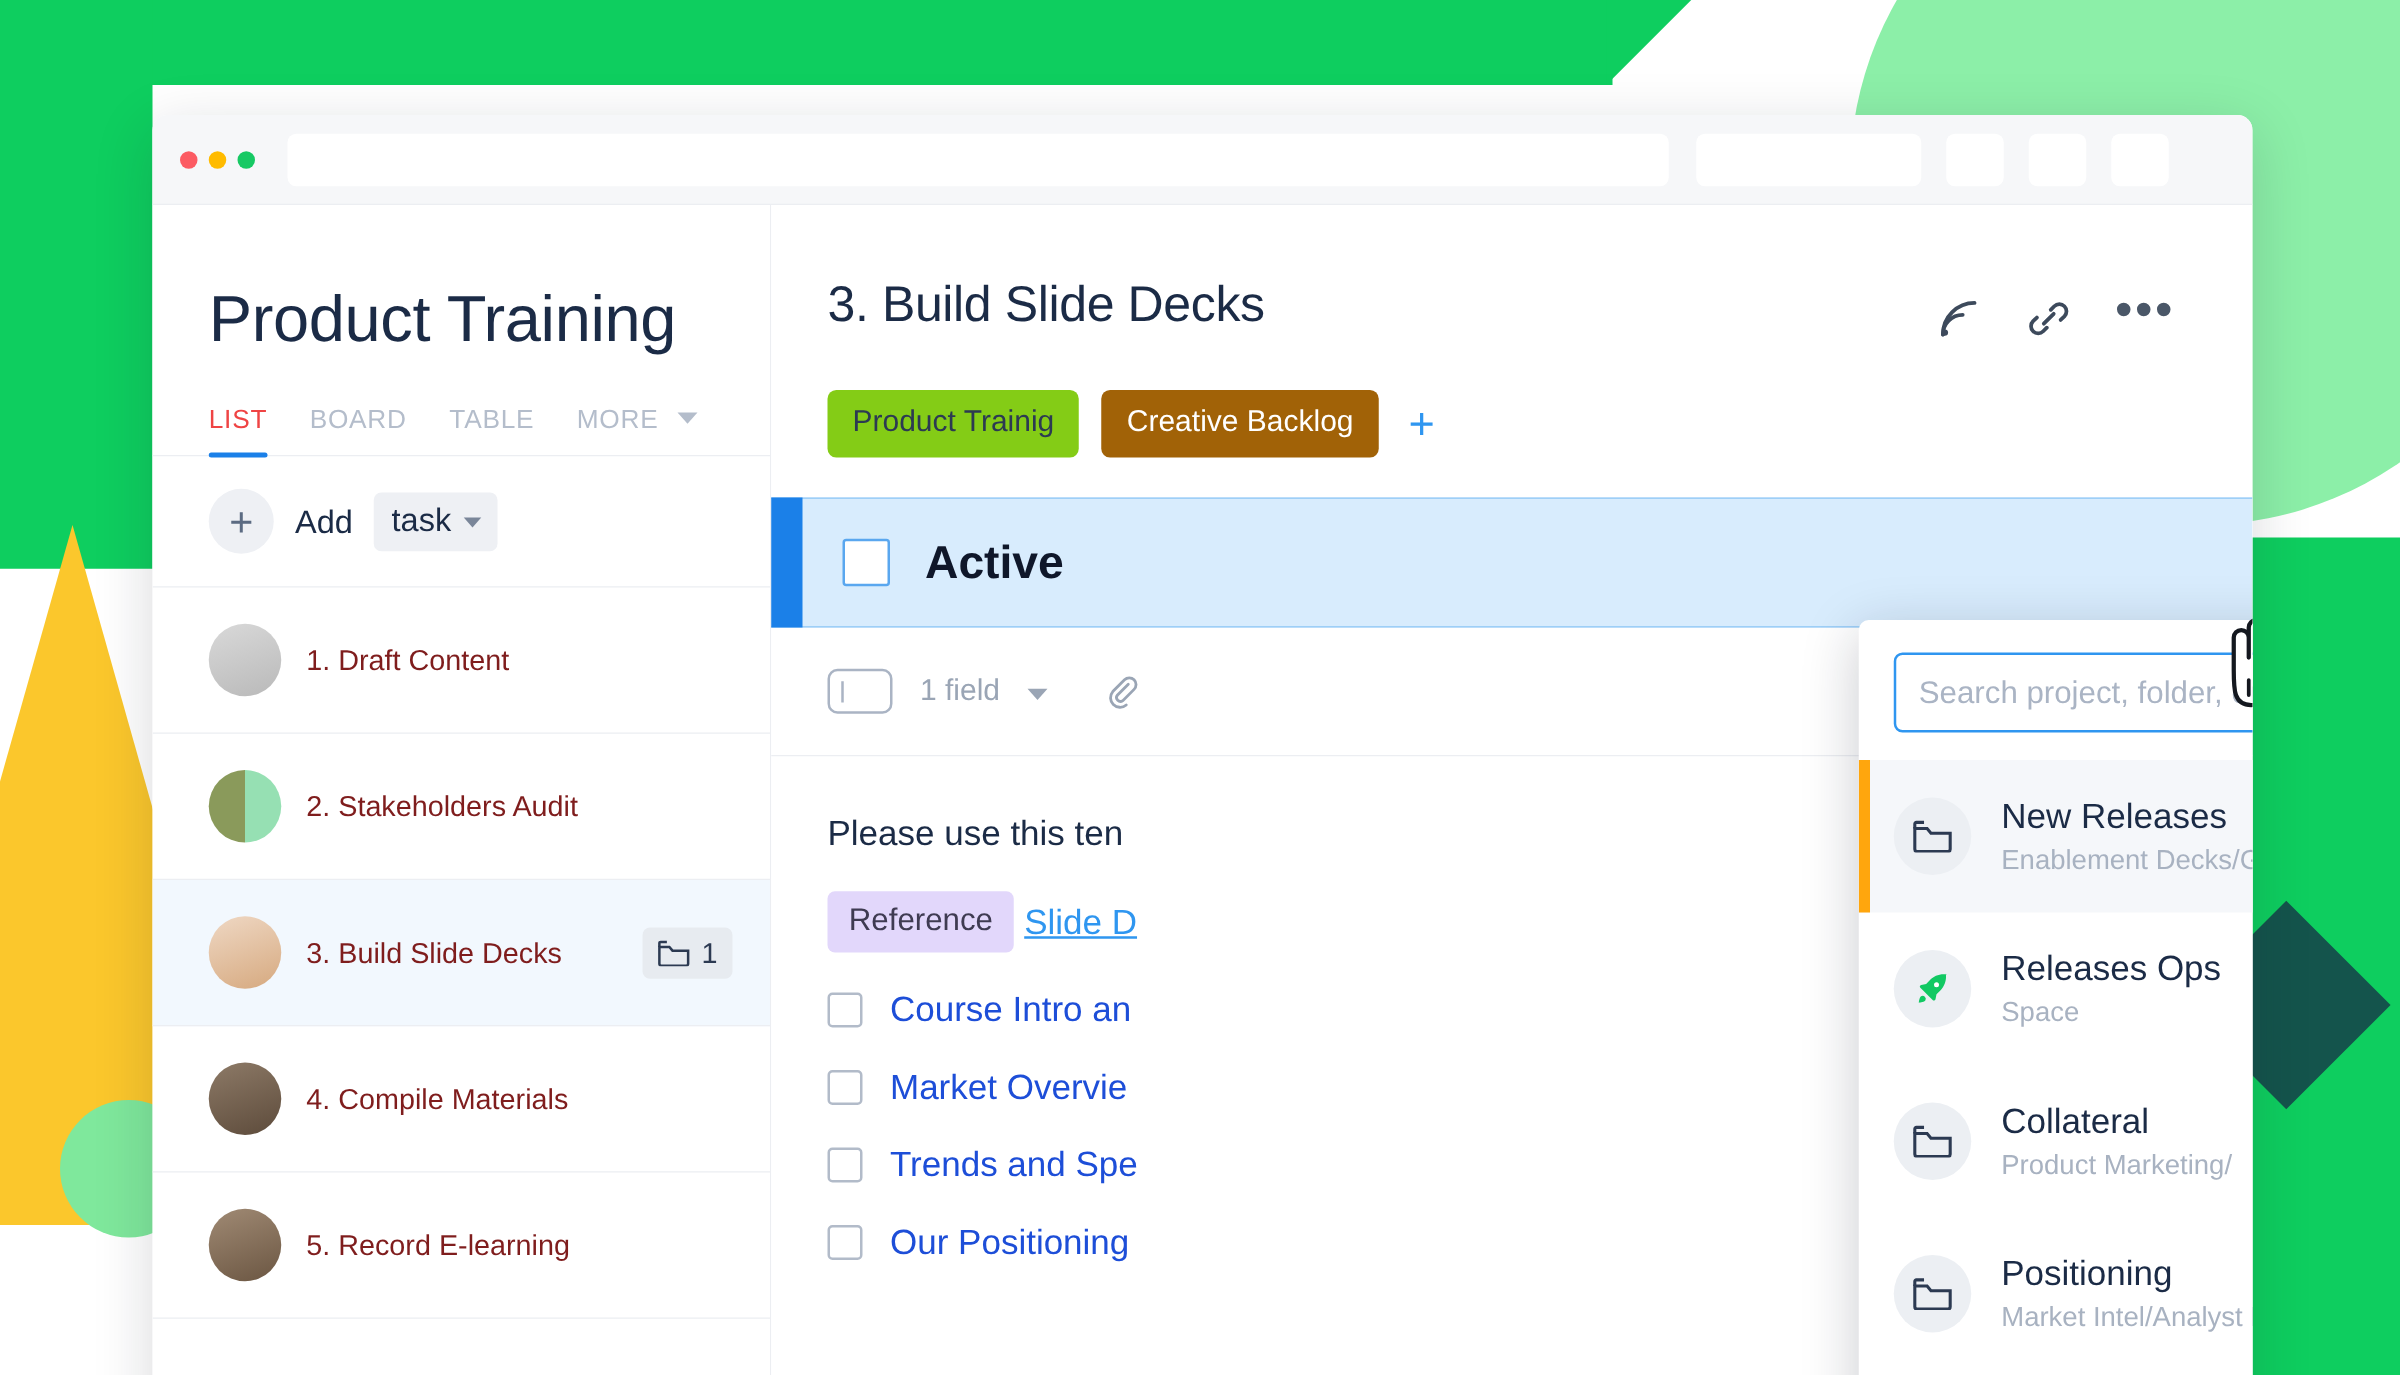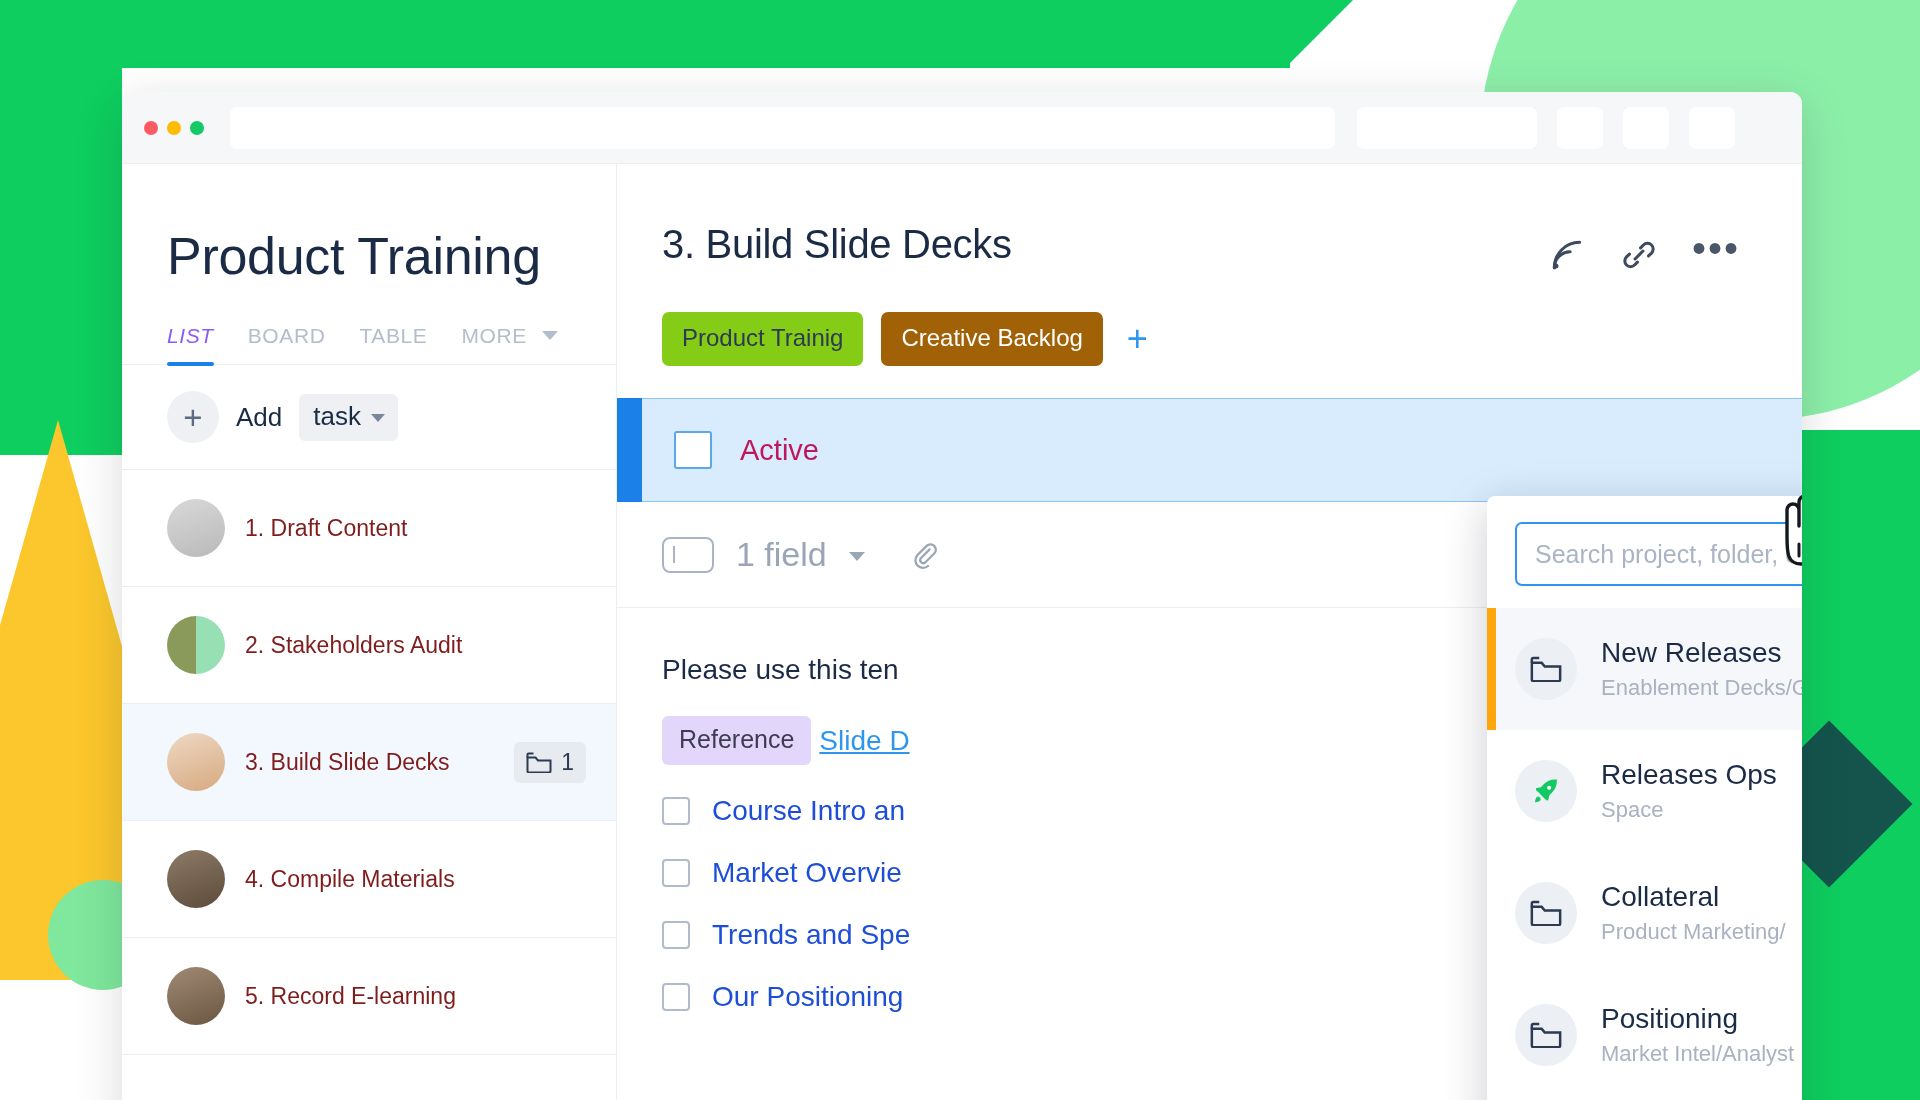--- a/index.html
+++ b/index.html
@@ -98,21 +98,21 @@
   }
   .tabs {
     display: flex; align-items: flex-end; gap: 34px;
     padding: 38px 0 0 45px;
     border-bottom: 1px solid #eceef2;
   }
   .tab {
     font-size: 21px; letter-spacing: .6px; color: #b4bdcb;
     padding-bottom: 16px; position: relative; cursor: pointer;
   }
-  .tab.active { color: #8b5cf6; font-weight: 400; font-style: italic; }
+  .tab.active { color: #ef4444; font-weight: 400; }
   .tab.active:after {
     content: ""; position: absolute; left: 0; right: 0; bottom: -2px;
     height: 4px; background: #1b80e8; border-radius: 2px;
   }
   .tab .caret {
     display: inline-block; margin-left: 9px;
     border-left: 8px solid transparent; border-right: 8px solid transparent;
     border-top: 9px solid #b4bdcb; vertical-align: 3px;
   }
   .addrow {
@@ -186,33 +186,33 @@
     position: relative;
   }
   .status-row:before {
     content: ""; position: absolute; left: 0; top: -1px; bottom: -1px;
     width: 25px; background: #1b80e8;
   }
   .status-check {
     width: 38px; height: 38px; border: 2px solid #5aa7ef;
     background: #fff; border-radius: 3px; margin-right: 28px; cursor: pointer;
   }
-  .status-label { font-size: 29px; font-weight: normal; color: #be185d; }
+  .status-label { font-size: 37px; font-weight: bold; color: #0f172a; }
 
   .meta-row {
     display: flex; align-items: center; gap: 22px;
     padding: 33px 0 33px 45px; border-bottom: 1px solid #eceef2;
     color: #9aa5b5;
   }
   .field-pill {
     width: 52px; height: 36px; border: 2px solid #aab4c4; border-radius: 8px;
     display: flex; align-items: center; padding-left: 9px; cursor: pointer;
   }
   .field-pill i { width: 2px; height: 17px; background: #aab4c4; display: block; }
-  .meta-text { font-size: 34px; color: #9aa5b5; }
+  .meta-text { font-size: 24px; color: #9aa5b5; }
   .meta-caret {
     border-left: 8px solid transparent; border-right: 8px solid transparent;
     border-top: 9px solid #9aa5b5; margin-top: 4px; cursor: pointer;
   }
   .grouptext { font-size: 26px; color: #9aa5b5; margin-left: auto; padding-right: 58px; white-space: nowrap; }
 
   .desc { padding: 46px 0 0 45px; }
   .desc-line { font-size: 28px; color: #1b2b46; white-space: nowrap; }
   .ref-line { display: flex; align-items: center; gap: 8px; margin-top: 30px; }
   .ref-tag {

